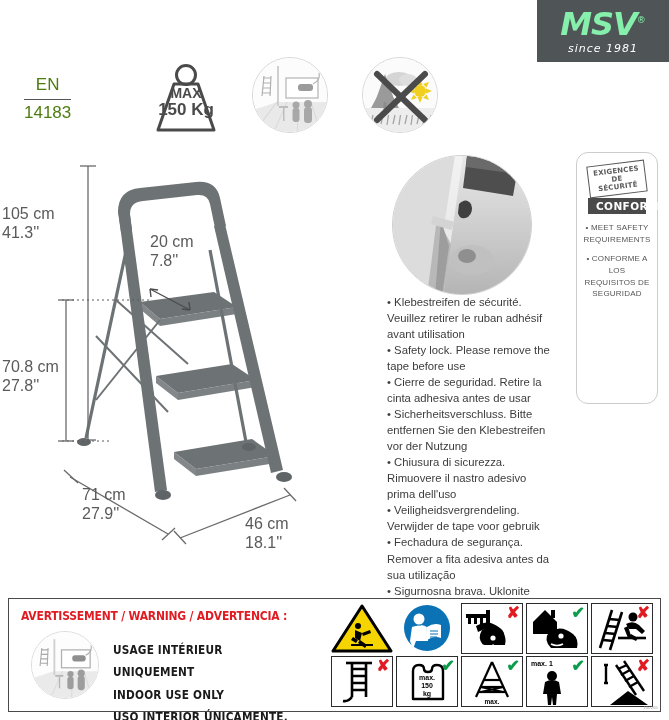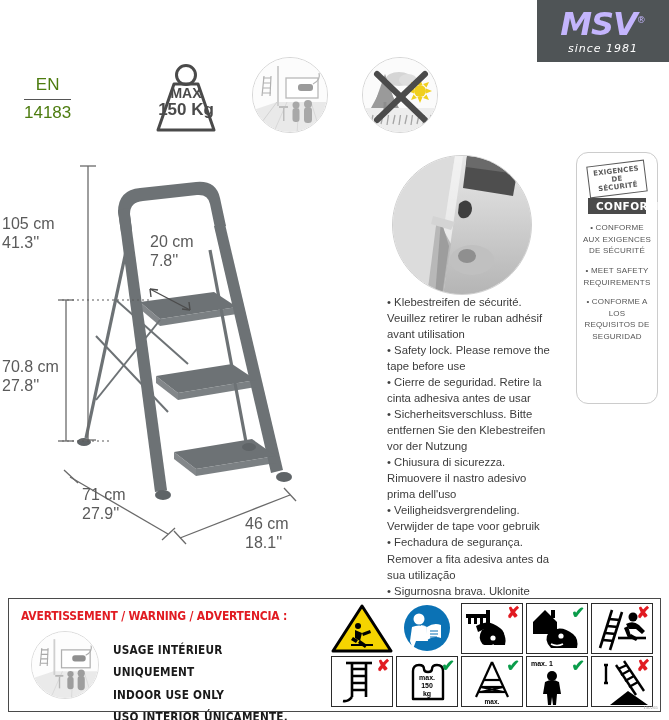--- a/index.html
+++ b/index.html
@@ -13,21 +13,21 @@
   .page { position: relative; width: 669px; height: 720px; }
 
   
   .logo-box {
     position: absolute; left: 537px; top: 0; width: 132px; height: 62px;
     background: #4f5456;
     display: flex; flex-direction: column;
     align-items: center; justify-content: center;
   }
   .logo-mark {
-    color: #c4b5fd; font-weight: bold; font-style: italic;
+    color: #86efac; font-weight: bold; font-style: italic;
     font-size: 32px; letter-spacing: -1px; line-height: 1;
     position: relative; font-family: "DejaVu Sans", sans-serif;
   }
   .logo-reg {
     font-size: 9px; vertical-align: super; font-style: normal;
     font-weight: normal; letter-spacing: 0;
   }
   .logo-since {
     color: #ffffff; font-size: 11px; font-style: italic;
     letter-spacing: 1px; margin-top: 2px;
@@ -55,21 +55,21 @@
   }
   #icon-indoor { left: 252px; top: 57px; width: 76px; height: 76px; }
   #icon-outdoor { left: 362px; top: 57px; width: 76px; height: 76px; }
 
   
   .diagram { position: absolute; left: 0; top: 150px; width: 360px; height: 400px; }
   .dim-label {
     position: absolute; color: #5a5a5a; font-size: 16px; line-height: 1.2;
     white-space: pre-line;
   }
-  #dim-105 { left: 2px; top: 64px; }
+  #dim-105 { left: 2px; top: 54px; }
   #dim-708 { left: 2px; top: 187px; margin-top: 20px; }
   #dim-20  { left: 150px; top: 82px; }
   #dim-71  { left: 82px; top: 335px; }
   #dim-46  { left: 245px; top: 364px; }
 
   
   .photo-circle {
     position: absolute; left: 392px; top: 155px; width: 140px; height: 140px;
     border-radius: 50%; overflow: hidden; border: 1px solid #cfcfcf;
   }
@@ -368,21 +368,20 @@
     <p>• Fechadura de segurança. Remover a fita adesiva antes da sua utilização</p>
     <p>• Sigurnosna brava. Uklonite traku prije upotrebe.</p>
   </div>
 
   <div class="conforme-badge">
     <div class="conf-stamp">
       <div class="conf-exig">EXIGENCES DE SÉCURITÉ</div>
       <div class="conf-word">CONFORME</div>
     </div>
     <div class="conf-list">
-      <div>• CONFORME AUX EXIGENCES DE SÉCURITÉ</div>
       <div>• MEET SAFETY REQUIREMENTS</div>
       <div>• CONFORME A LOS REQUISITOS DE SEGURIDAD</div>
     </div>
   </div>
 
   <div class="warn-panel">
 
     <div class="warn-left">
       <div class="warn-title">AVERTISSEMENT / WARNING / ADVERTENCIA :</div>
 

